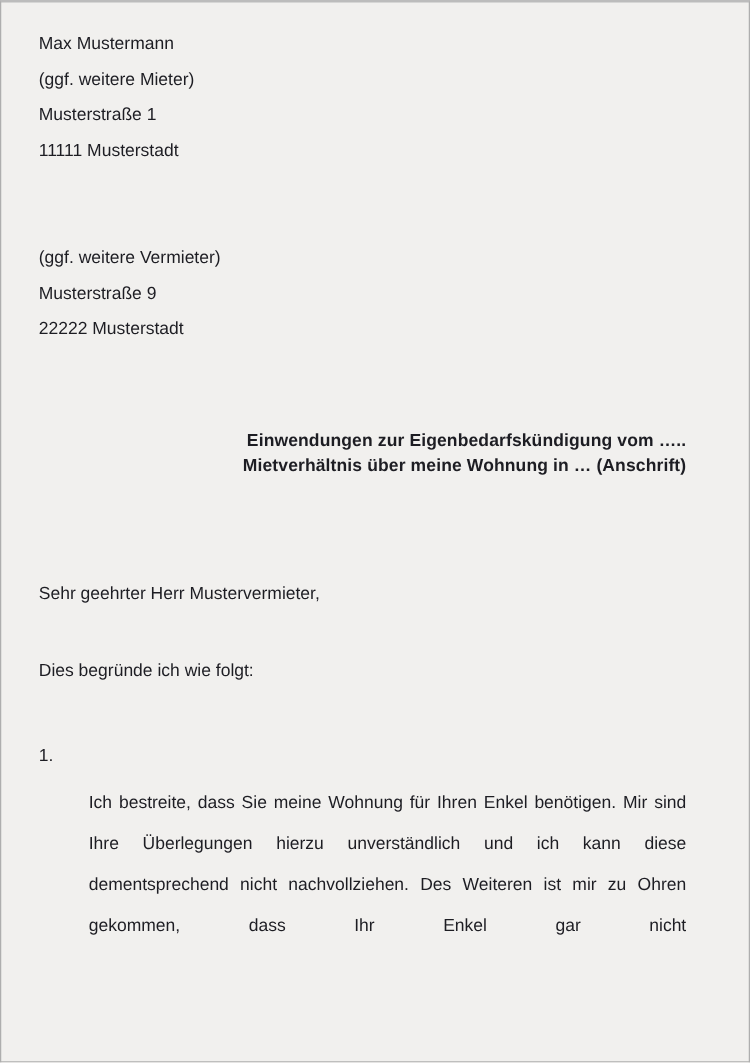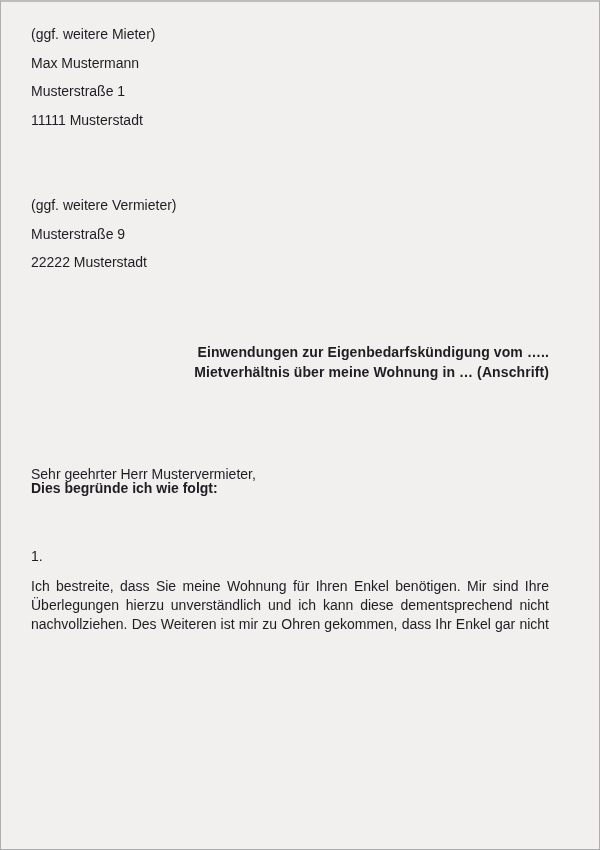--- a/index.html
+++ b/index.html
@@ -38,37 +38,38 @@
     font-weight: bold;
     letter-spacing: 0.1px;
   }
   .subject-line { line-height: 20.5px; white-space: nowrap; text-align: right; }
   .salutation { margin-top: 84px; line-height: 14px; }
   .intro-par {
     margin-top: 48px;
     line-height: 23.5px;
     text-align: justify;
   }
-  .reason-lead { line-height: 14px; font-weight: bold; }
+  .reason-lead { margin-top: 48px; line-height: 14px; }
   .point-number { margin-top: 54px; line-height: 14px; }
   .point-par {
     margin-top: 14px;
-    line-height: 19px;
+    line-height: 33px;
     text-align: justify;
     text-align-last: justify; 
+    margin-left: 40px;
   }
 </style>
 </head>
 <body>
 
 <div class="page">
 
   <div class="sender-block">
+    <p class="addr-line">Max Mustermann</p>
     <p class="addr-line">(ggf. weitere Mieter)</p>
-    <p class="addr-line">Max Mustermann</p>
     <p class="addr-line">Musterstraße 1</p>
     <div class="addr-line addr-row-with-date">
       <span>11111 Musterstadt</span>
     </div>
   </div>
 
   <div class="recipient-block">
     <p class="addr-line">(ggf. weitere Vermieter)</p>
     <p class="addr-line">Musterstraße 9</p>
     <p class="addr-line">22222 Musterstadt</p>

